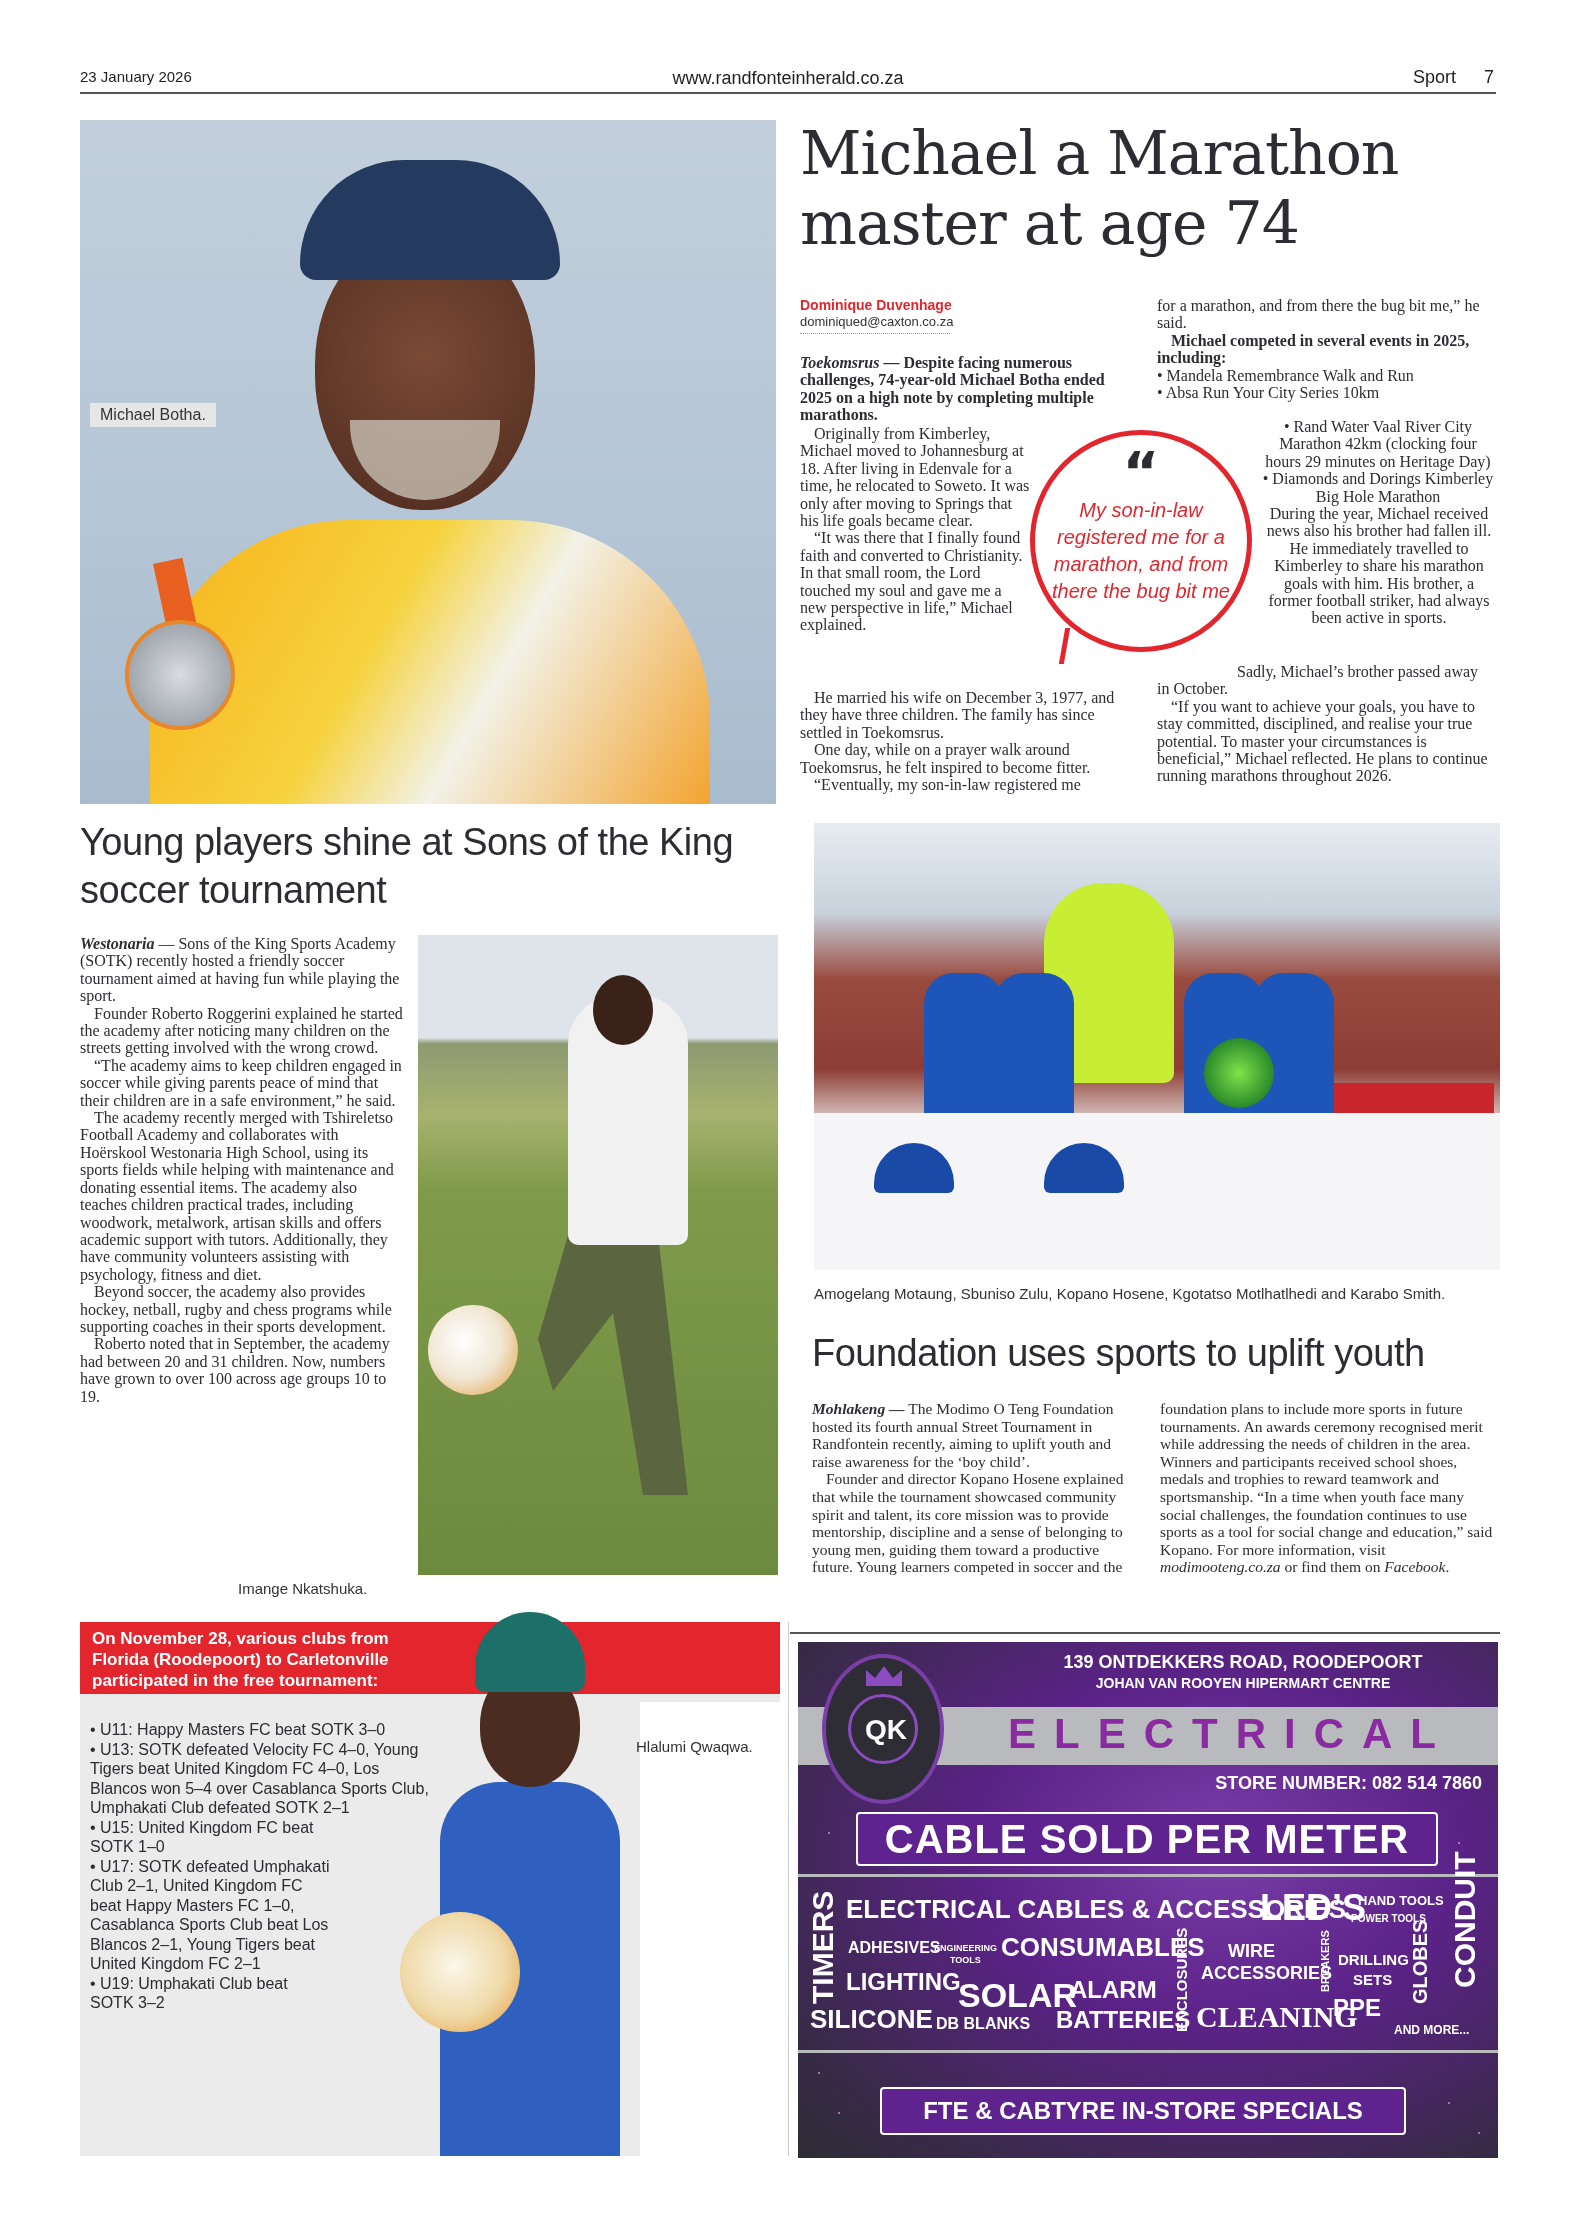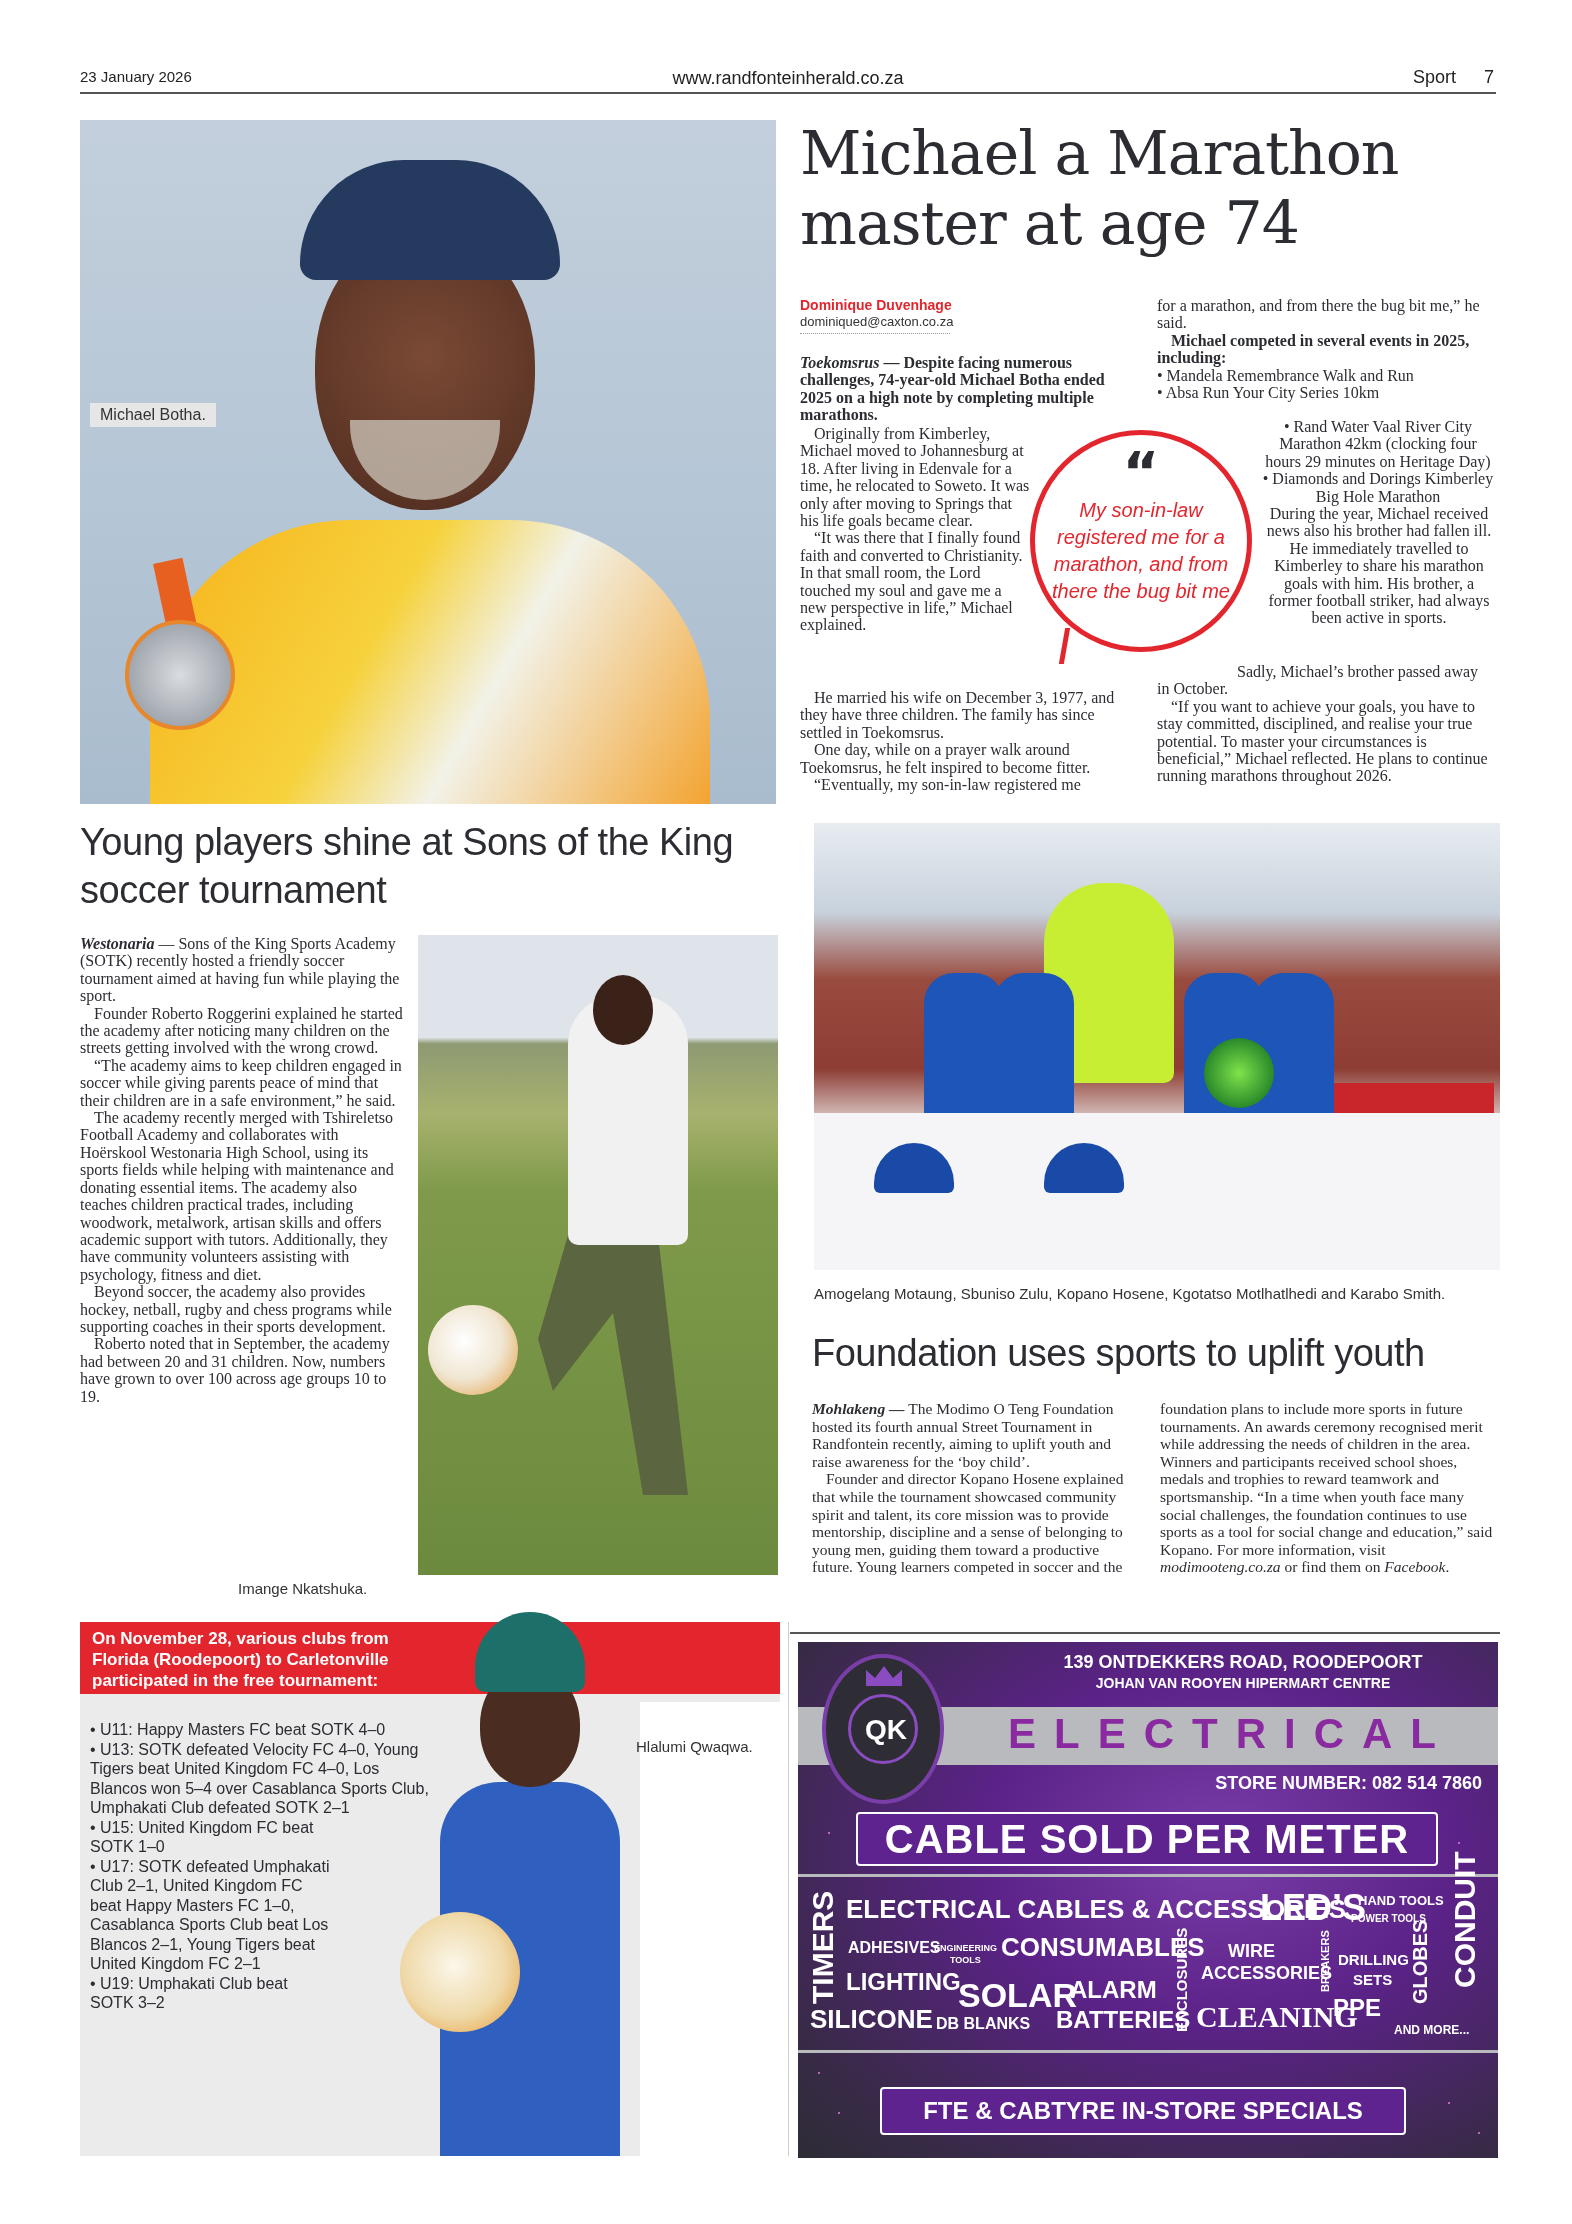--- a/index.html
+++ b/index.html
@@ -228,21 +228,21 @@
   </div>
   <div class="white-bg"></div>
   <div class="kid">
     <div class="kid-bib"></div>
     <div class="kid-face"></div>
     <div class="kid-hat"></div>
     <div class="kid-ball"></div>
   </div>
   <div class="credit" style="left:556px; top:116px;">Hlalumi Qwaqwa.</div>
   <div class="factbox-list">
-    <div>• U11: Happy Masters FC beat SOTK 4–0</div>
+    <div>• U11: Happy Masters FC beat SOTK 3–0</div>
     <div>• U13: SOTK defeated Velocity FC 4–0, Young Tigers beat United Kingdom FC 4–0, Los Blancos won 5–4 over Casablanca Sports Club, Umphakati Club defeated SOTK 2–1</div>
     <div style="width:250px;">• U15: United Kingdom FC beat SOTK 1–0</div>
     <div style="width:240px;">• U17: SOTK defeated Umphakati Club 2–1, United Kingdom FC beat Happy Masters FC 1–0, Casablanca Sports Club beat Los Blancos 2–1, Young Tigers beat United Kingdom FC 2–1</div>
     <div style="width:240px;">• U19: Umphakati Club beat SOTK 3–2</div>
   </div>
 </div>
 
 <div class="vrule"></div>
 <div class="hrule"></div>
 

